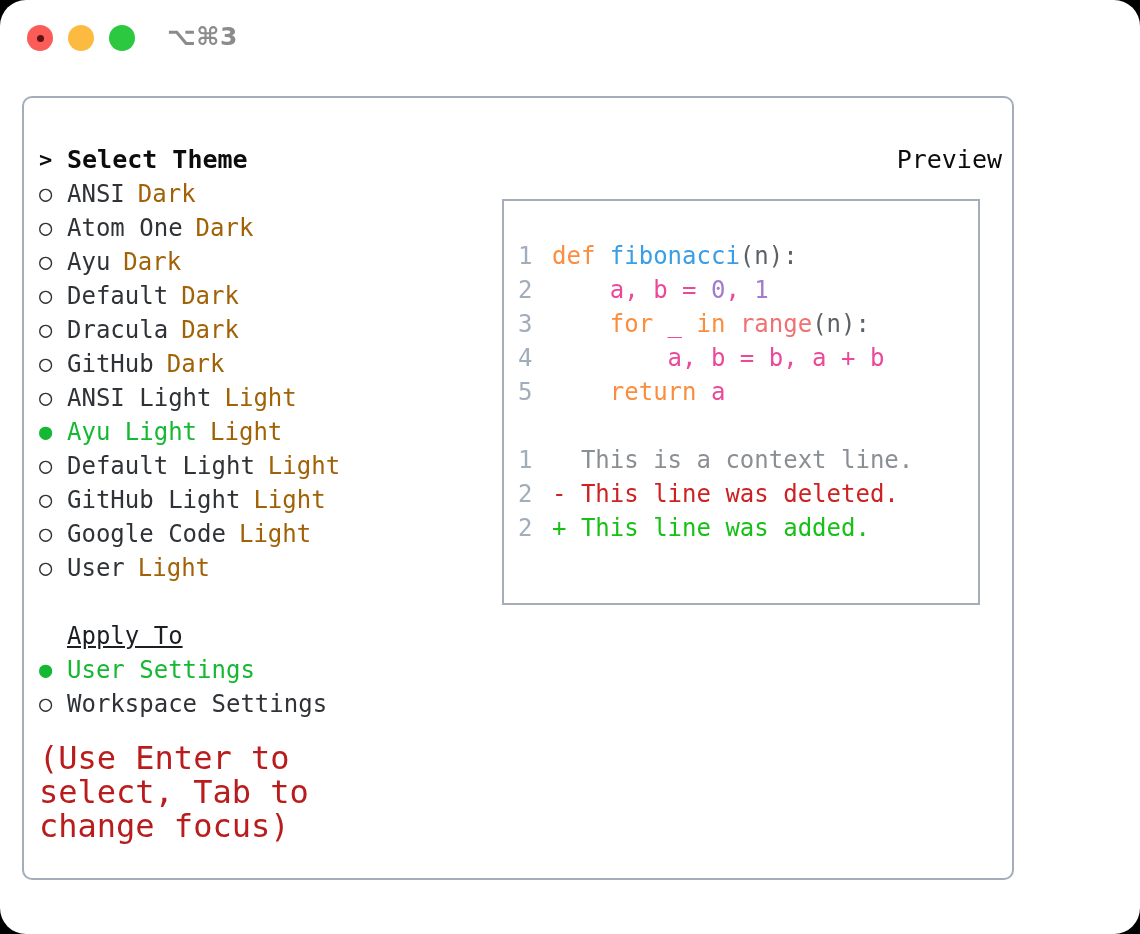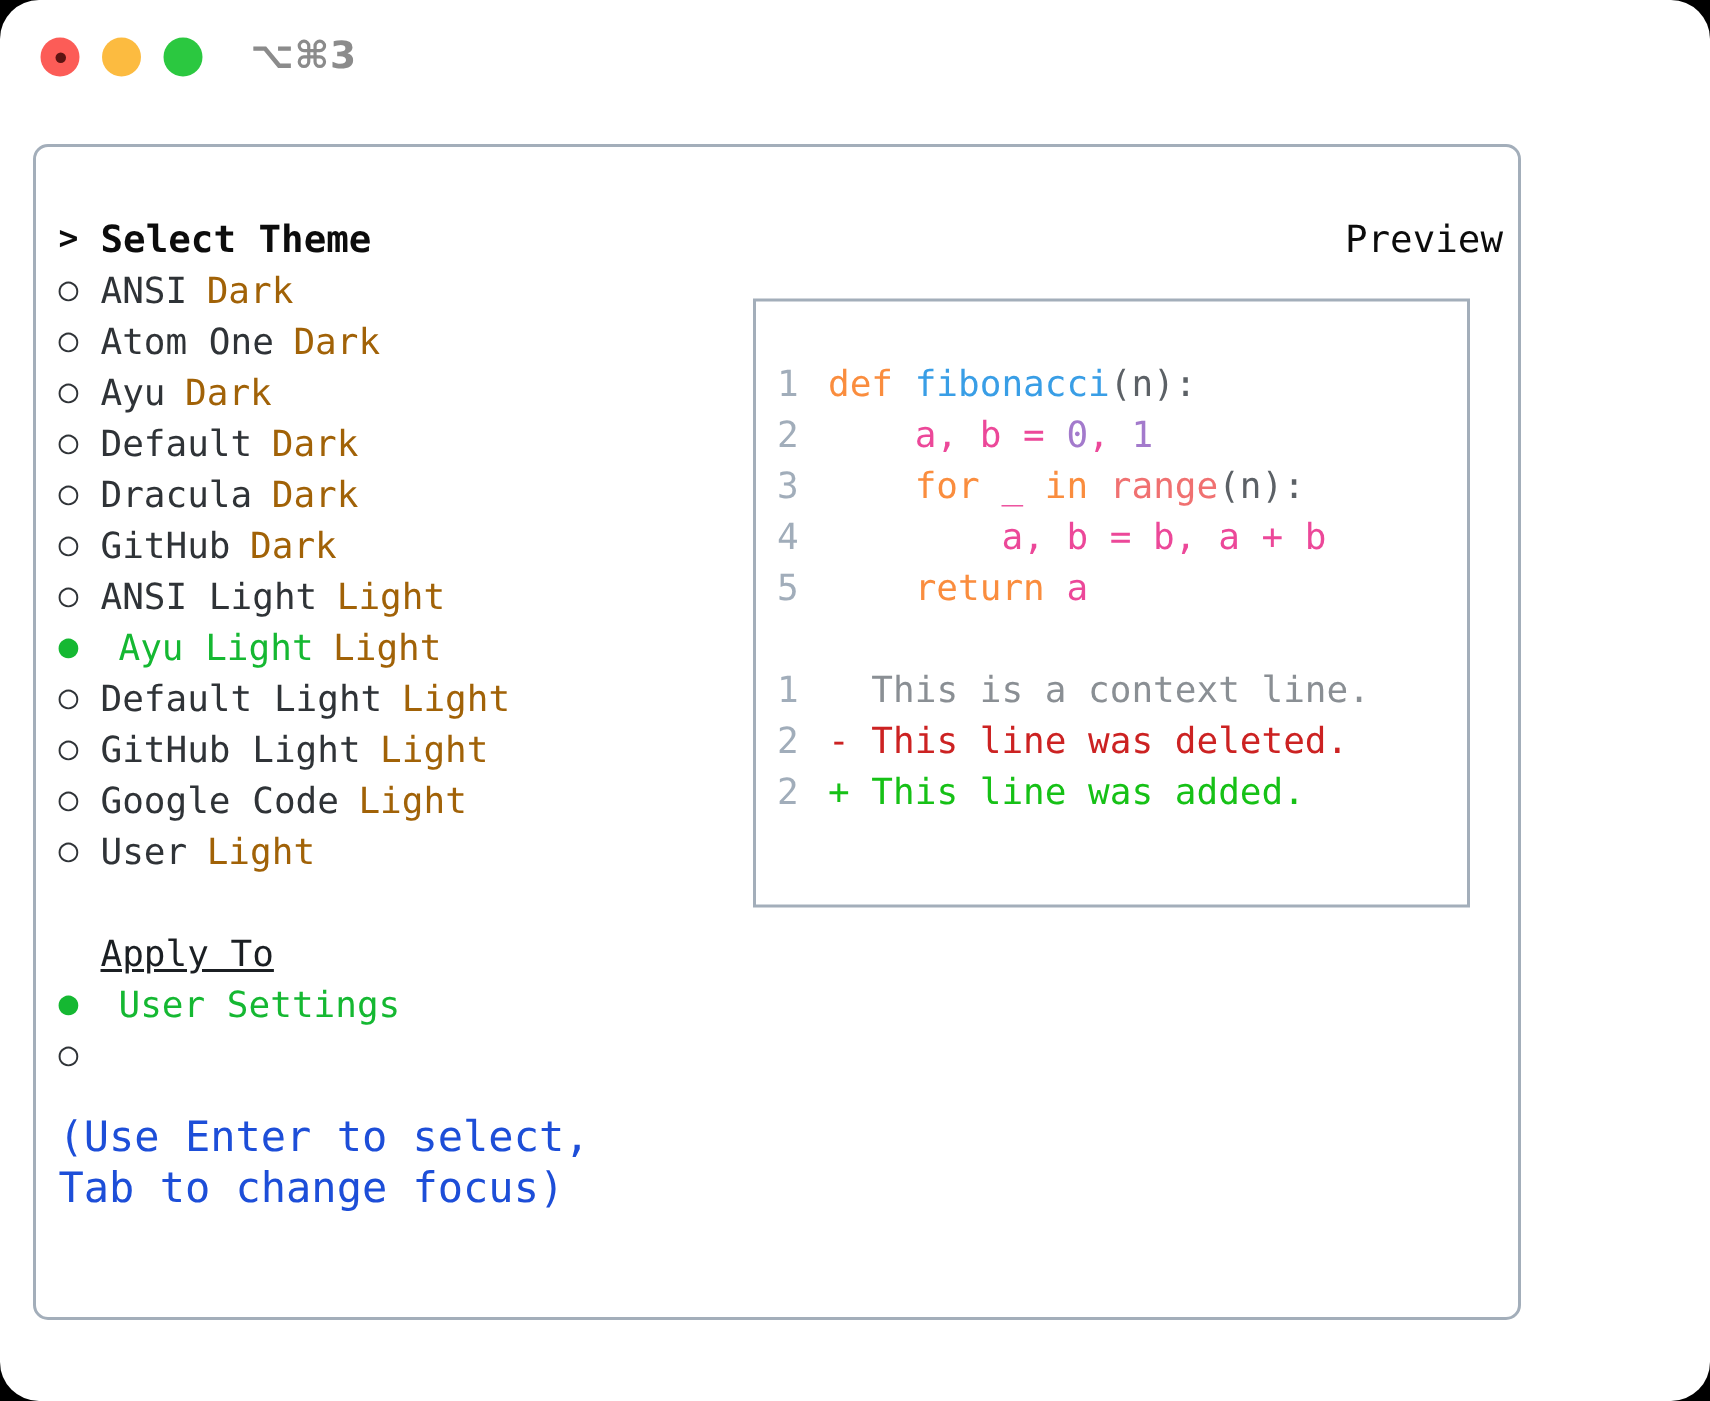--- a/index.html
+++ b/index.html
@@ -114,35 +114,35 @@
     color: #2f3337;
   }
   .marker.sel { color: #15b832; }
   .heading {
     font-weight: 700;
     color: #0c0c0c;
     font-size: 25px;
   }
   .heading .marker { font-weight: 700; color: #0c0c0c; }
   .label { color: #2f3337; }
-  .label.selected { color: #15b832; margin-left: 12px; }
+  .label.selected { color: #15b832; }
   .badge {
     color: #a16207;
     margin-left: 13px;
   }
   .spacer { height: 34px; }
   .section-head {
     color: #1b1f23;
     text-decoration: underline;
   }
   .hint {
     margin-top: 20px;
-    font-size: 28px;
+    font-size: 32px;
     line-height: 34px;
-    color: #1d4ed8;
+    color: #b91c1c;
     width: 400px;
     white-space: normal;
   }
 
   
   .right-col {
     position: absolute;
     left: 478px;
     top: 45px;
     width: 500px;
@@ -296,20 +296,21 @@
           <span class="section-head">Apply To</span>
         </div>
 
         <div class="row">
           <span class="marker sel">●</span>
           <span class="label selected">User Settings</span>
         </div>
 
         <div class="row">
           <span class="marker">○</span>
+          <span class="label">Workspace Settings</span>
         </div>
 
         <div class="hint">(Use Enter to select, Tab to change focus)</div>
       </div>
 
       <div class="right-col">
         <div class="preview-title">Preview</div>
 
         <div class="preview-box">
           <div class="code">

